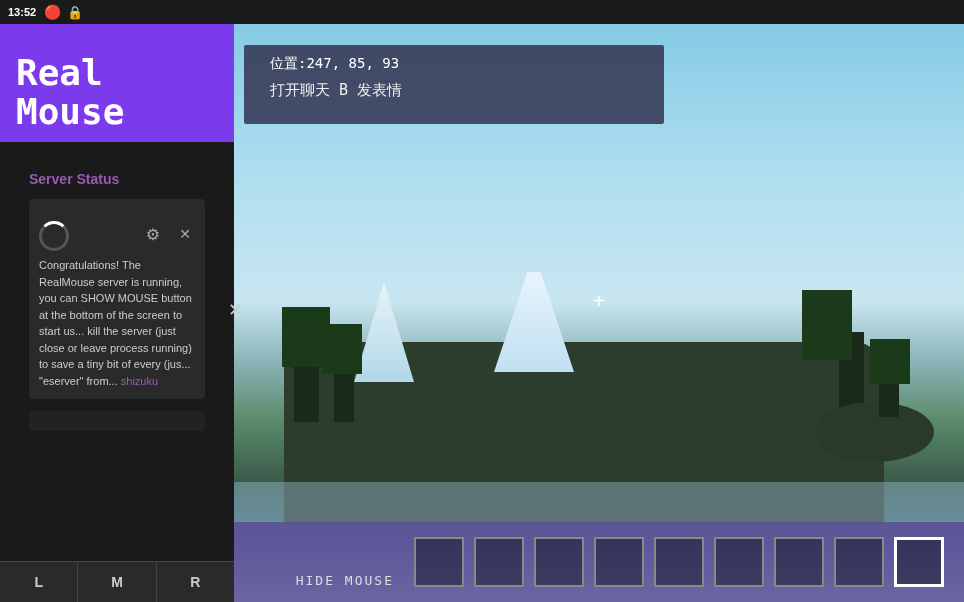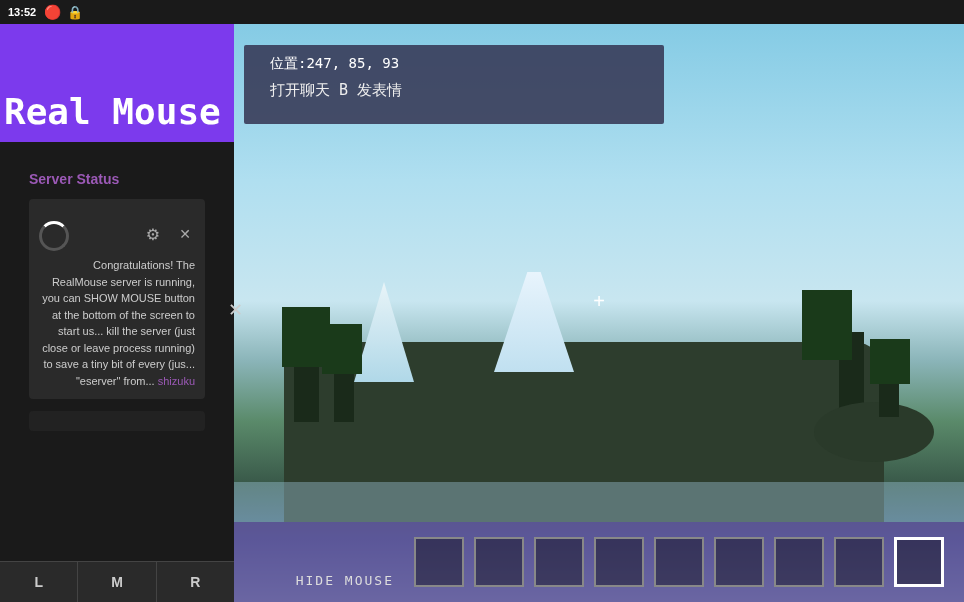--- a/index.html
+++ b/index.html
@@ -46,21 +46,21 @@
       display: flex;
       flex-direction: column;
       z-index: 10;
     }
 
     #sidebar-header {
       background: #7c3aed;
       height: 142px;
       display: flex;
       align-items: flex-end;
-      padding: 10px 4px;
+      padding: 10px 16px;
     }
 
     #sidebar-header .title {
       color: #fff;
       font-size: 36px;
       font-weight: bold;
       font-family: monospace;
       line-height: 1.1;
     }
 
@@ -91,21 +91,20 @@
       border-radius: 50%;
       display: inline-block;
       margin-top: 4px;
     }
 
     .status-text {
       color: #ccc;
       font-size: 11px;
       line-height: 1.5;
       margin-top: 6px;
-      text-align: right;
     }
 
     .status-text a {
       color: #9b59b6;
       text-decoration: none;
     }
 
     .icon-row {
       display: flex;
       align-items: center;

